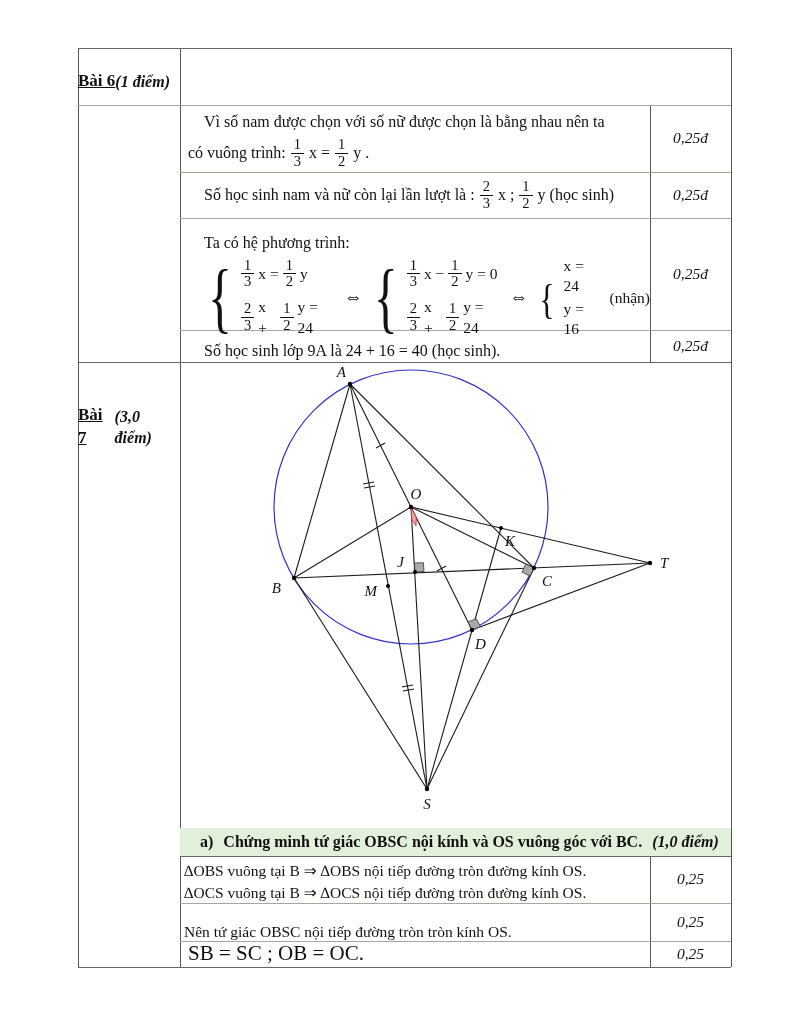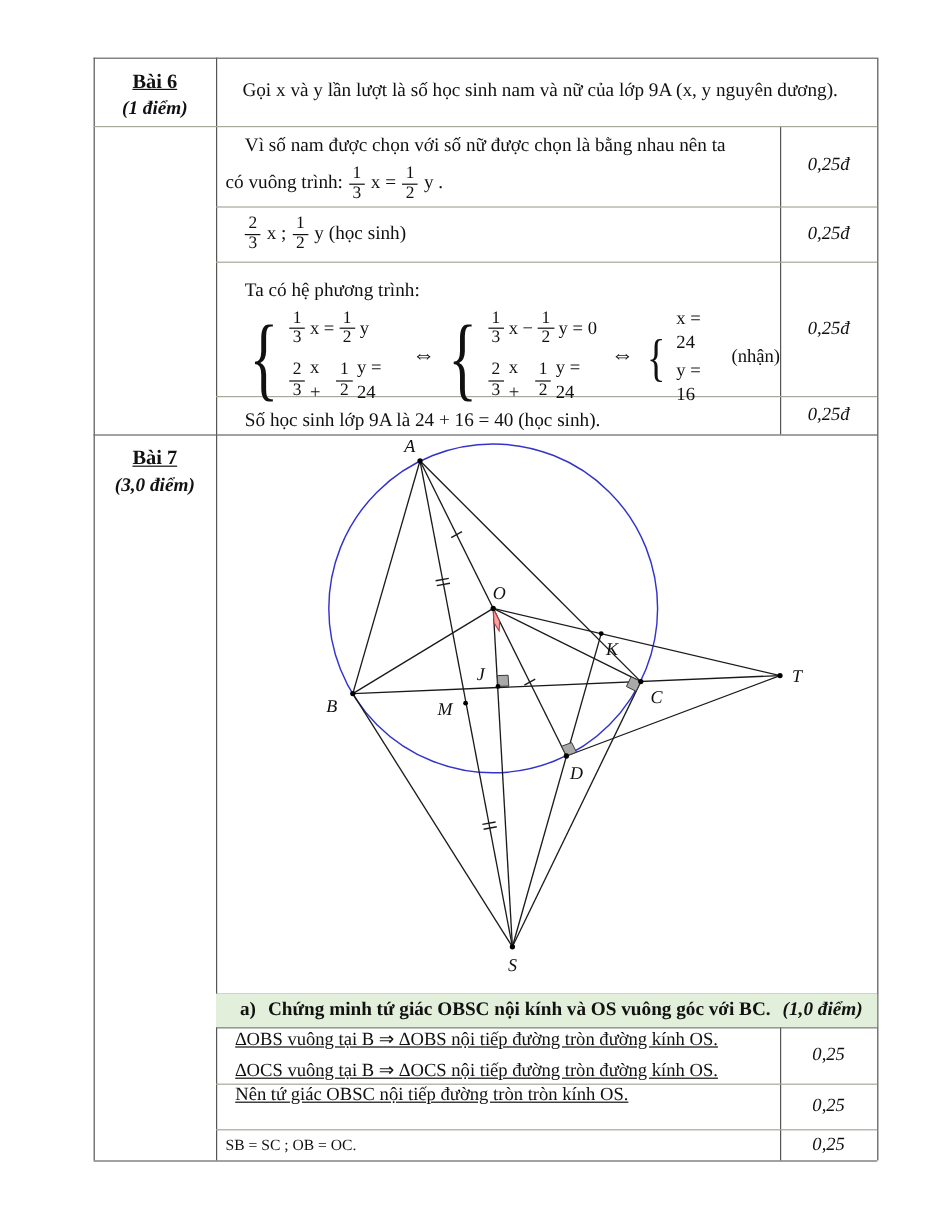--- a/index.html
+++ b/index.html
@@ -5,40 +5,40 @@
   html,body{margin:0;padding:0;}
   body{
     width:792px;height:1024px;background:#ffffff;
     font-family:"Liberation Serif", serif;color:#111;position:relative;overflow:hidden;
   }
   .tbl{position:absolute;left:78px;top:48px;width:653px;height:919px;}
   .vline{position:absolute;width:0;border-left:1px solid #555;}
   .hline{position:absolute;height:0;border-top:1px solid #a7a79a;}
   .hline.solid{border-top:1px solid #666;}
   .cell{position:absolute;box-sizing:border-box;font-size:16px;line-height:1.3;}
-  .label-cell{display:flex;flex-direction:column;align-items:center;padding-top:9px;}
+  .label-cell{display:flex;align-items:center;padding-top:9px;}
   .bai-title{font-weight:bold;text-decoration:underline;font-size:17px;}
-  .bai-points{font-weight:bold;font-style:italic;font-size:16px;margin-top:2px;text-align:right;}
+  .bai-points{font-weight:bold;font-style:italic;font-size:16px;margin-top:2px;}
   .score-cell{display:flex;align-items:center;justify-content:center;font-style:italic;font-size:15.5px;}
   .stmt{display:flex;align-items:center;padding-left:22px;padding-right:2px;}
   .txtline{padding-left:24px;}
   .mathline{display:flex;align-items:center;gap:5px;padding-left:8px;}
   .frac{display:inline-block;text-align:center;font-size:14.5px;line-height:1.1;vertical-align:middle;}
   .frac .fn{display:block;border-bottom:1px solid #111;padding:0 3px;}
   .frac .fd{display:block;padding:0 3px;}
   .sysrow{display:flex;align-items:center;gap:9px;padding-left:28px;margin-top:2px;}
   .brace{display:inline-block;font-size:50px;font-weight:300;transform:scaleY(1.55);line-height:1;color:#111;}
   .brace.small{font-size:32px;transform:scaleY(1.35);}
   .syscol{display:flex;flex-direction:column;row-gap:7px;}
   .sline{display:flex;align-items:center;gap:4px;font-size:15.5px;}
   .iff{font-size:19px;padding:0 2px;}
   .greenrow{background:#e2efda;display:flex;align-items:center;padding-left:20px;font-weight:bold;font-size:16px;gap:10px;}
   .greenrow .pts{font-style:italic;}
-  .tworow{display:flex;flex-direction:column;justify-content:space-between;padding-left:16px;font-size:15.5px;line-height:1.38;text-decoration:underline;}
-  .onerow{display:flex;align-items:center;padding-left:8px;font-size:13px;}
+  .tworow{display:flex;flex-direction:column;justify-content:flex-end;padding-left:4px;font-size:15.5px;line-height:1.38;}
+  .onerow{display:flex;align-items:center;padding-left:8px;font-size:21px;}
   svg text{font-family:"Liberation Serif",serif;font-style:italic;font-size:15px;fill:#111;}
 </style>
 </head>
 <body>
 
 <div class="tbl">
 
   <div class="vline" style="left:0;top:0;height:919px;"></div>
   <div class="vline" style="left:653px;top:0;height:919px;"></div>
   <div class="vline" style="left:102px;top:0;height:919px;"></div>
@@ -55,23 +55,20 @@
   <div class="hline solid" style="left:102px;top:808px;width:551px;"></div>
   <div class="hline" style="left:102px;top:855px;width:551px;"></div>
   <div class="hline" style="left:102px;top:893px;width:551px;"></div>
   <div class="hline solid" style="left:0;top:919px;width:653px;"></div>
 
   <div class="cell label-cell" style="left:0;top:0;width:102px;height:57px;">
     <span class="bai-title">Bài 6</span>
     <span class="bai-points">(1 điểm)</span>
   </div>
 
-  <div class="cell stmt" style="left:102px;top:0;width:551px;height:57px;">
-    <span>Gọi x và y lần lượt là số học sinh nam và nữ của lớp 9A (x, y nguyên dương).</span>
-  </div>
 
   <div class="cell" style="left:102px;top:57px;width:470px;height:67px;padding-top:7px;">
     <div class="txtline">Vì số nam được chọn với số nữ được chọn là bằng nhau nên ta</div>
     <div class="mathline" style="margin-top:4px;">
       <span>có vuông trình:</span>
       <span class="frac">
           <span class="fn">1</span>
           <span class="fd">3</span>
         </span>
       <span>x =</span>
@@ -80,20 +77,21 @@
           <span class="fd">2</span>
         </span>
       <span>y .</span>
     </div>
   </div>
   <div class="cell score-cell" style="left:572px;top:57px;width:81px;height:67px;">
     <span>0,25đ</span>
   </div>
 
   <div class="cell mathline" style="left:102px;top:124px;width:470px;height:46px;padding-left:24px;">
+    <span>Số học sinh nam và nữ còn lại lần lượt là :</span>
     <span class="frac">
         <span class="fn">2</span>
         <span class="fd">3</span>
       </span>
     <span>x ;</span>
     <span class="frac">
         <span class="fn">1</span>
         <span class="fd">2</span>
       </span>
     <span>y (học sinh)</span>

